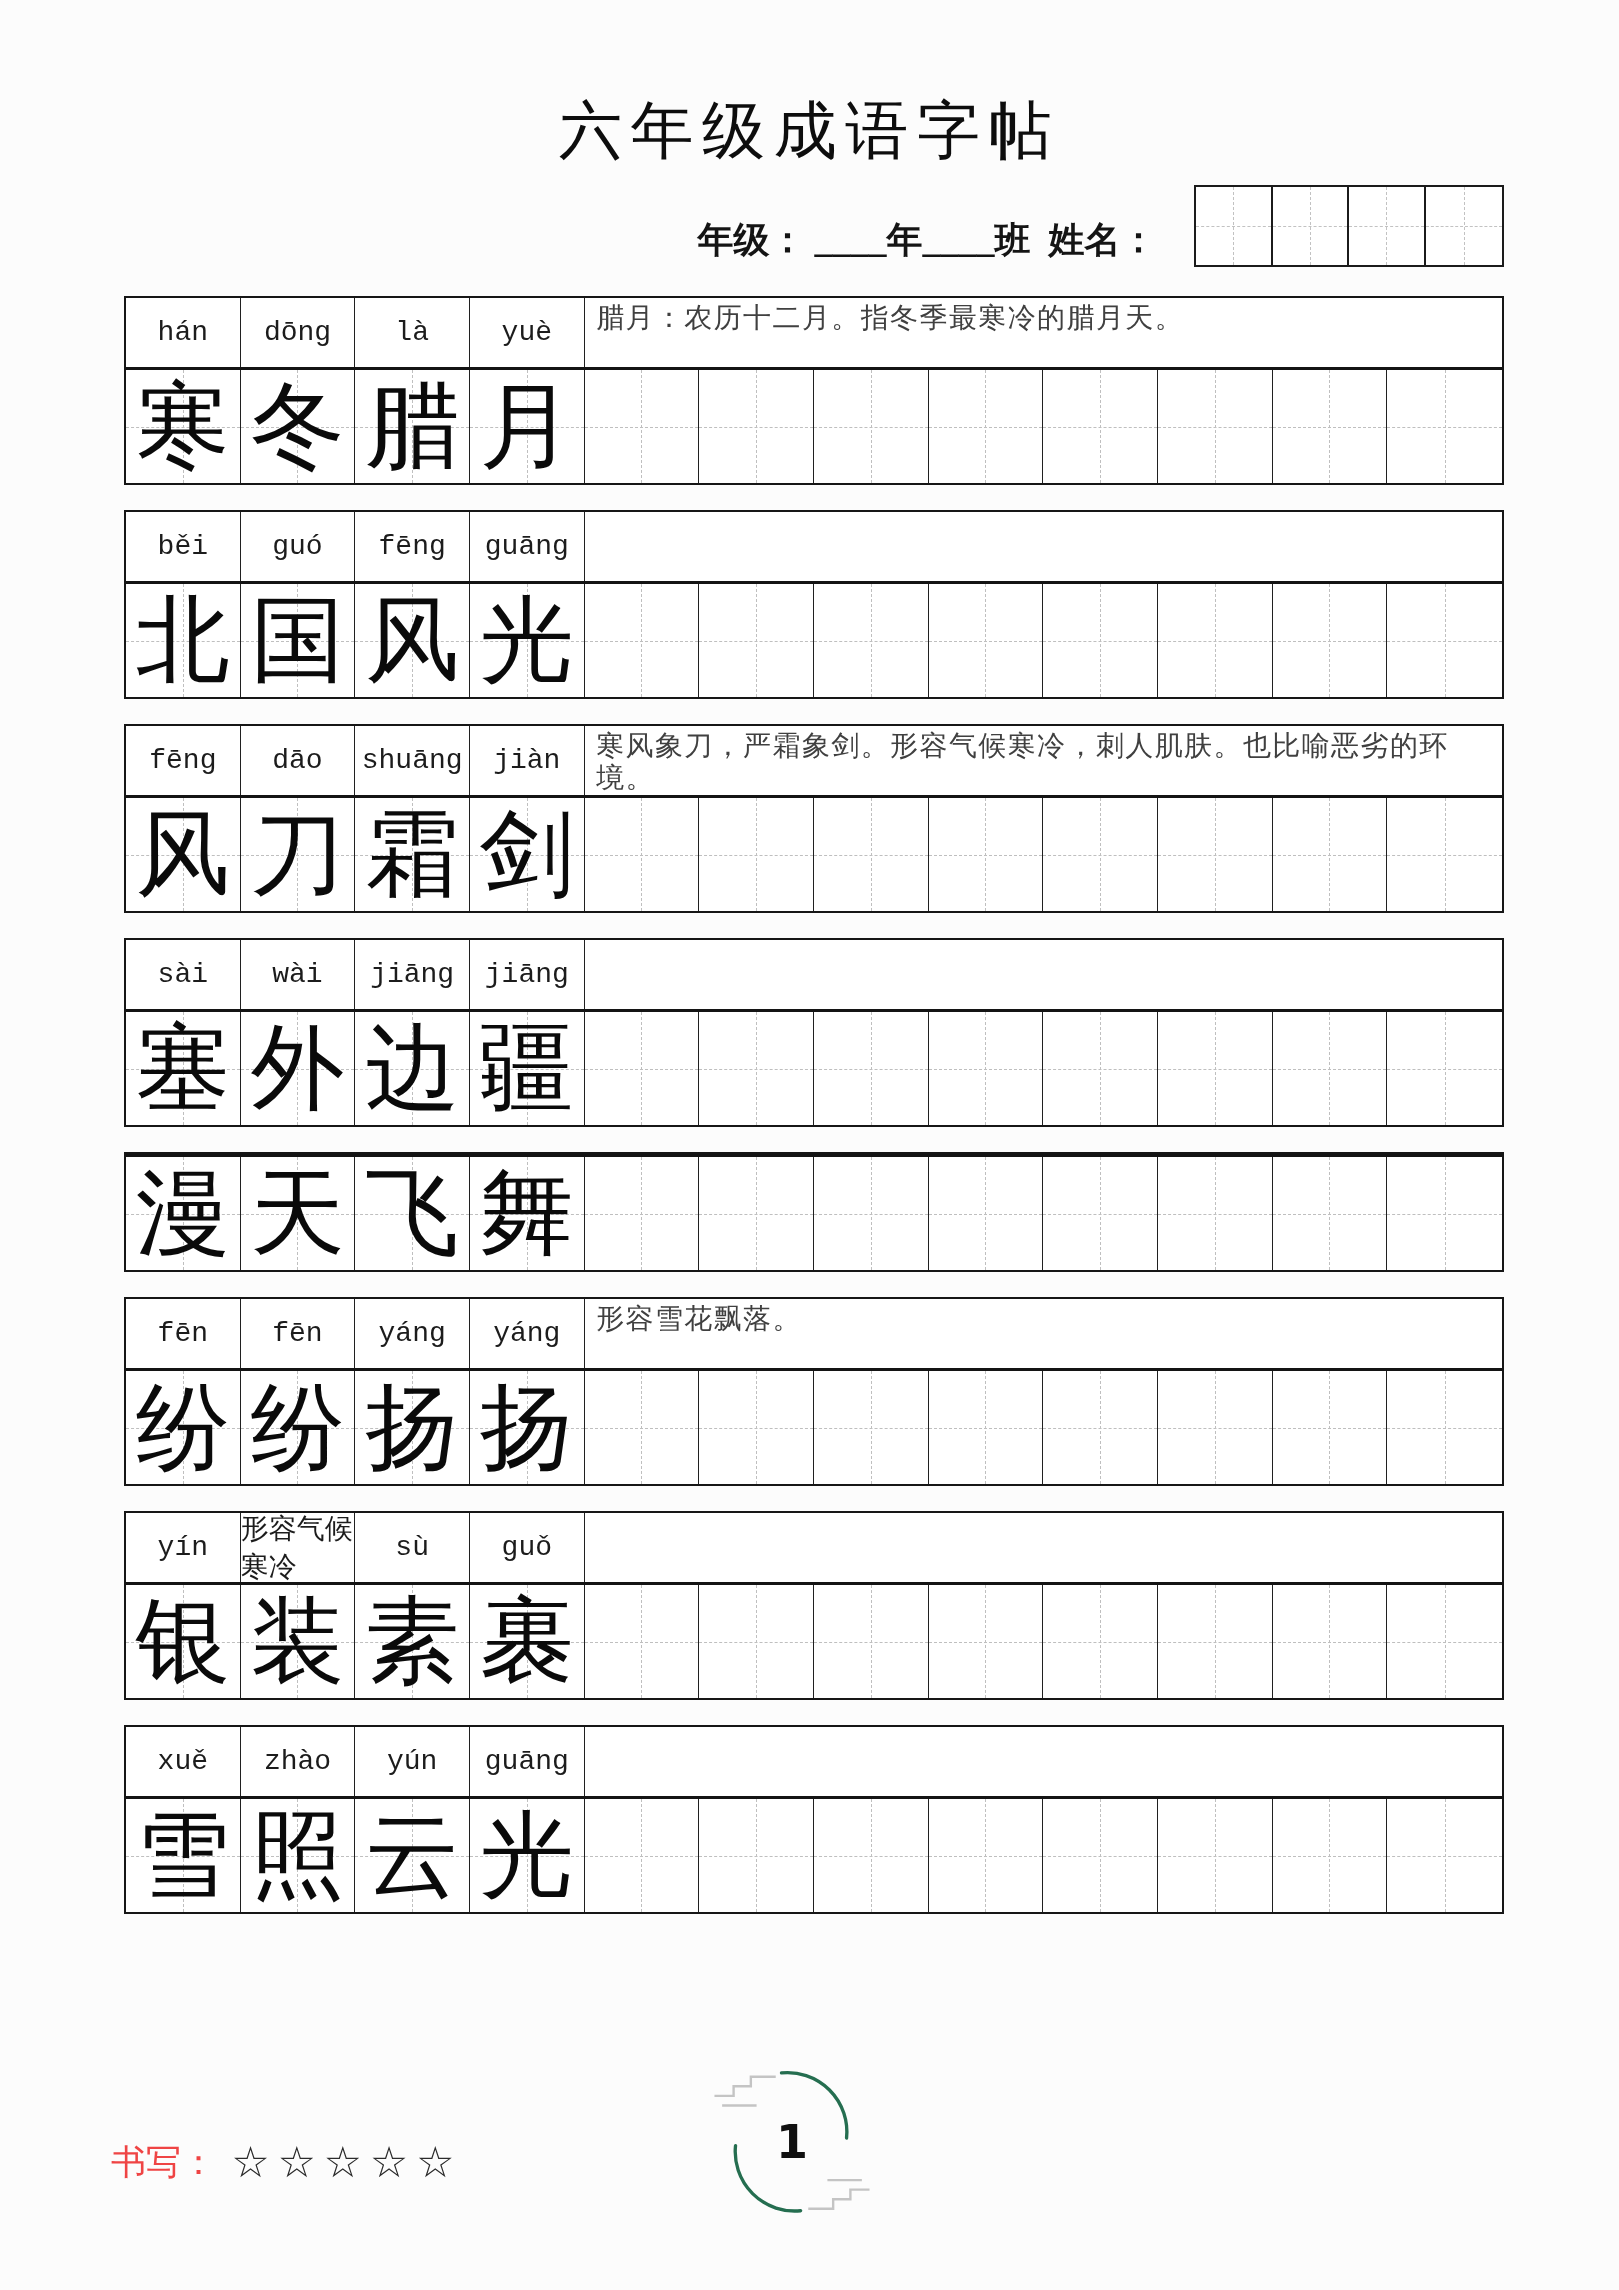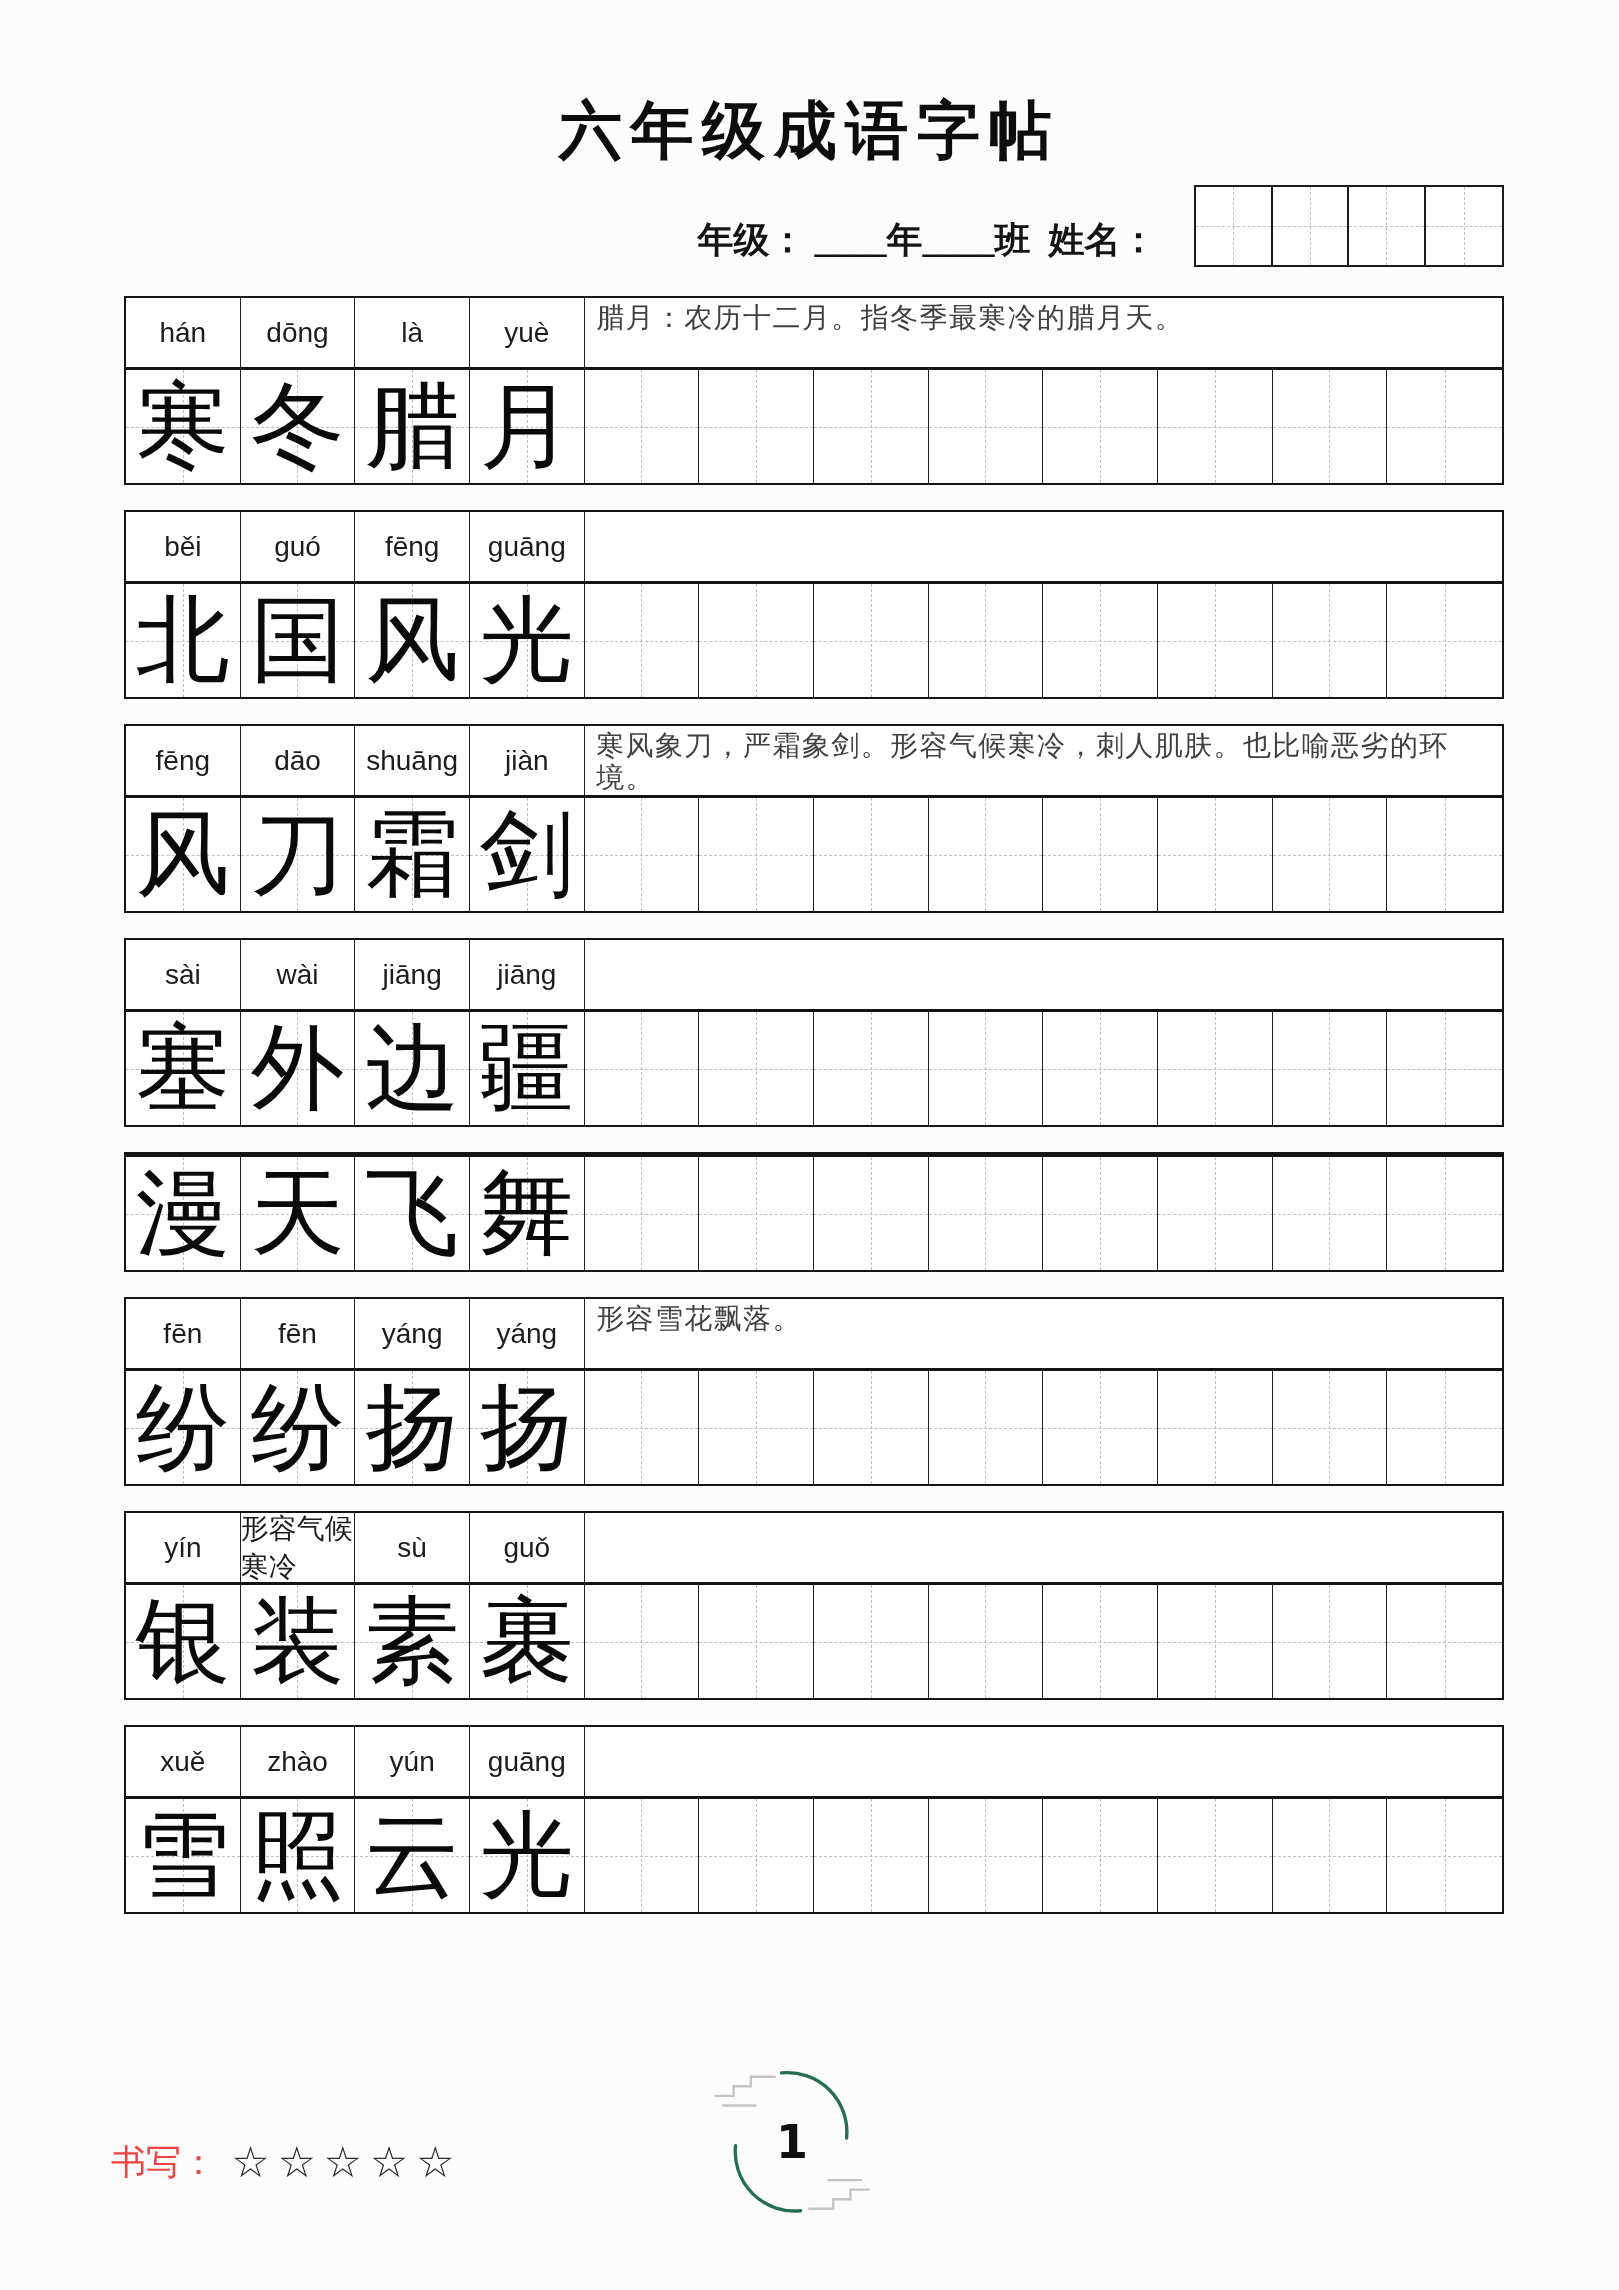--- a/index.html
+++ b/index.html
@@ -4,21 +4,21 @@
 <style>
   html,body{margin:0;padding:0;}
   body{
     width:1619px;height:2290px;position:relative;
     background:#fcfcfc;
     font-family:"Liberation Serif","DejaVu Serif",serif;
     color:#111;
   }
   .title{
     position:absolute;top:46px;left:0;width:1619px;
-    text-align:center;font-size:63px;font-weight:bold;
+    text-align:center;font-size:63px;font-weight:normal;
     letter-spacing:8.6px;color:#0d0d0d;
   }
   
   .grade-row{
     position:absolute;top:185px;left:124px;width:1380px;height:82px;
     display:flex;justify-content:flex-end;align-items:flex-end;gap:30px;
   }
   .grade-text{
     font-size:36px;font-weight:bold;color:#141414;
     padding-bottom:1.9px;margin-right:7.6px;white-space:pre;
@@ -36,21 +36,21 @@
   
   .table{position:absolute;top:296px;left:124px;width:1380px;}
   .block{
     box-sizing:border-box;border:2.4px solid #161616;background:#ffffff;
     margin-bottom:25px;
   }
   .pinyin-row{display:grid;grid-template-columns:repeat(4,calc(100%/12)) 1fr;height:69px;}
   .pcell{
     border-right:1.9px solid #202020;
     display:flex;align-items:center;justify-content:center;
-    font-family:Liberation Sans, sans-serif;
+    font-family:Liberation Mono, monospace;
     font-size:28px;color:#1c1c1c;overflow:hidden;
   }
   .defcell{
     padding:3.8px 9.6px 0 11.5px;
     font-size:28px;line-height:32px;letter-spacing:1.4px;
     color:#404040;overflow:hidden;
   }
   .char-row{
     display:grid;grid-template-columns:repeat(12,1fr);height:113px;
     border-top:3.3px solid #141414;

